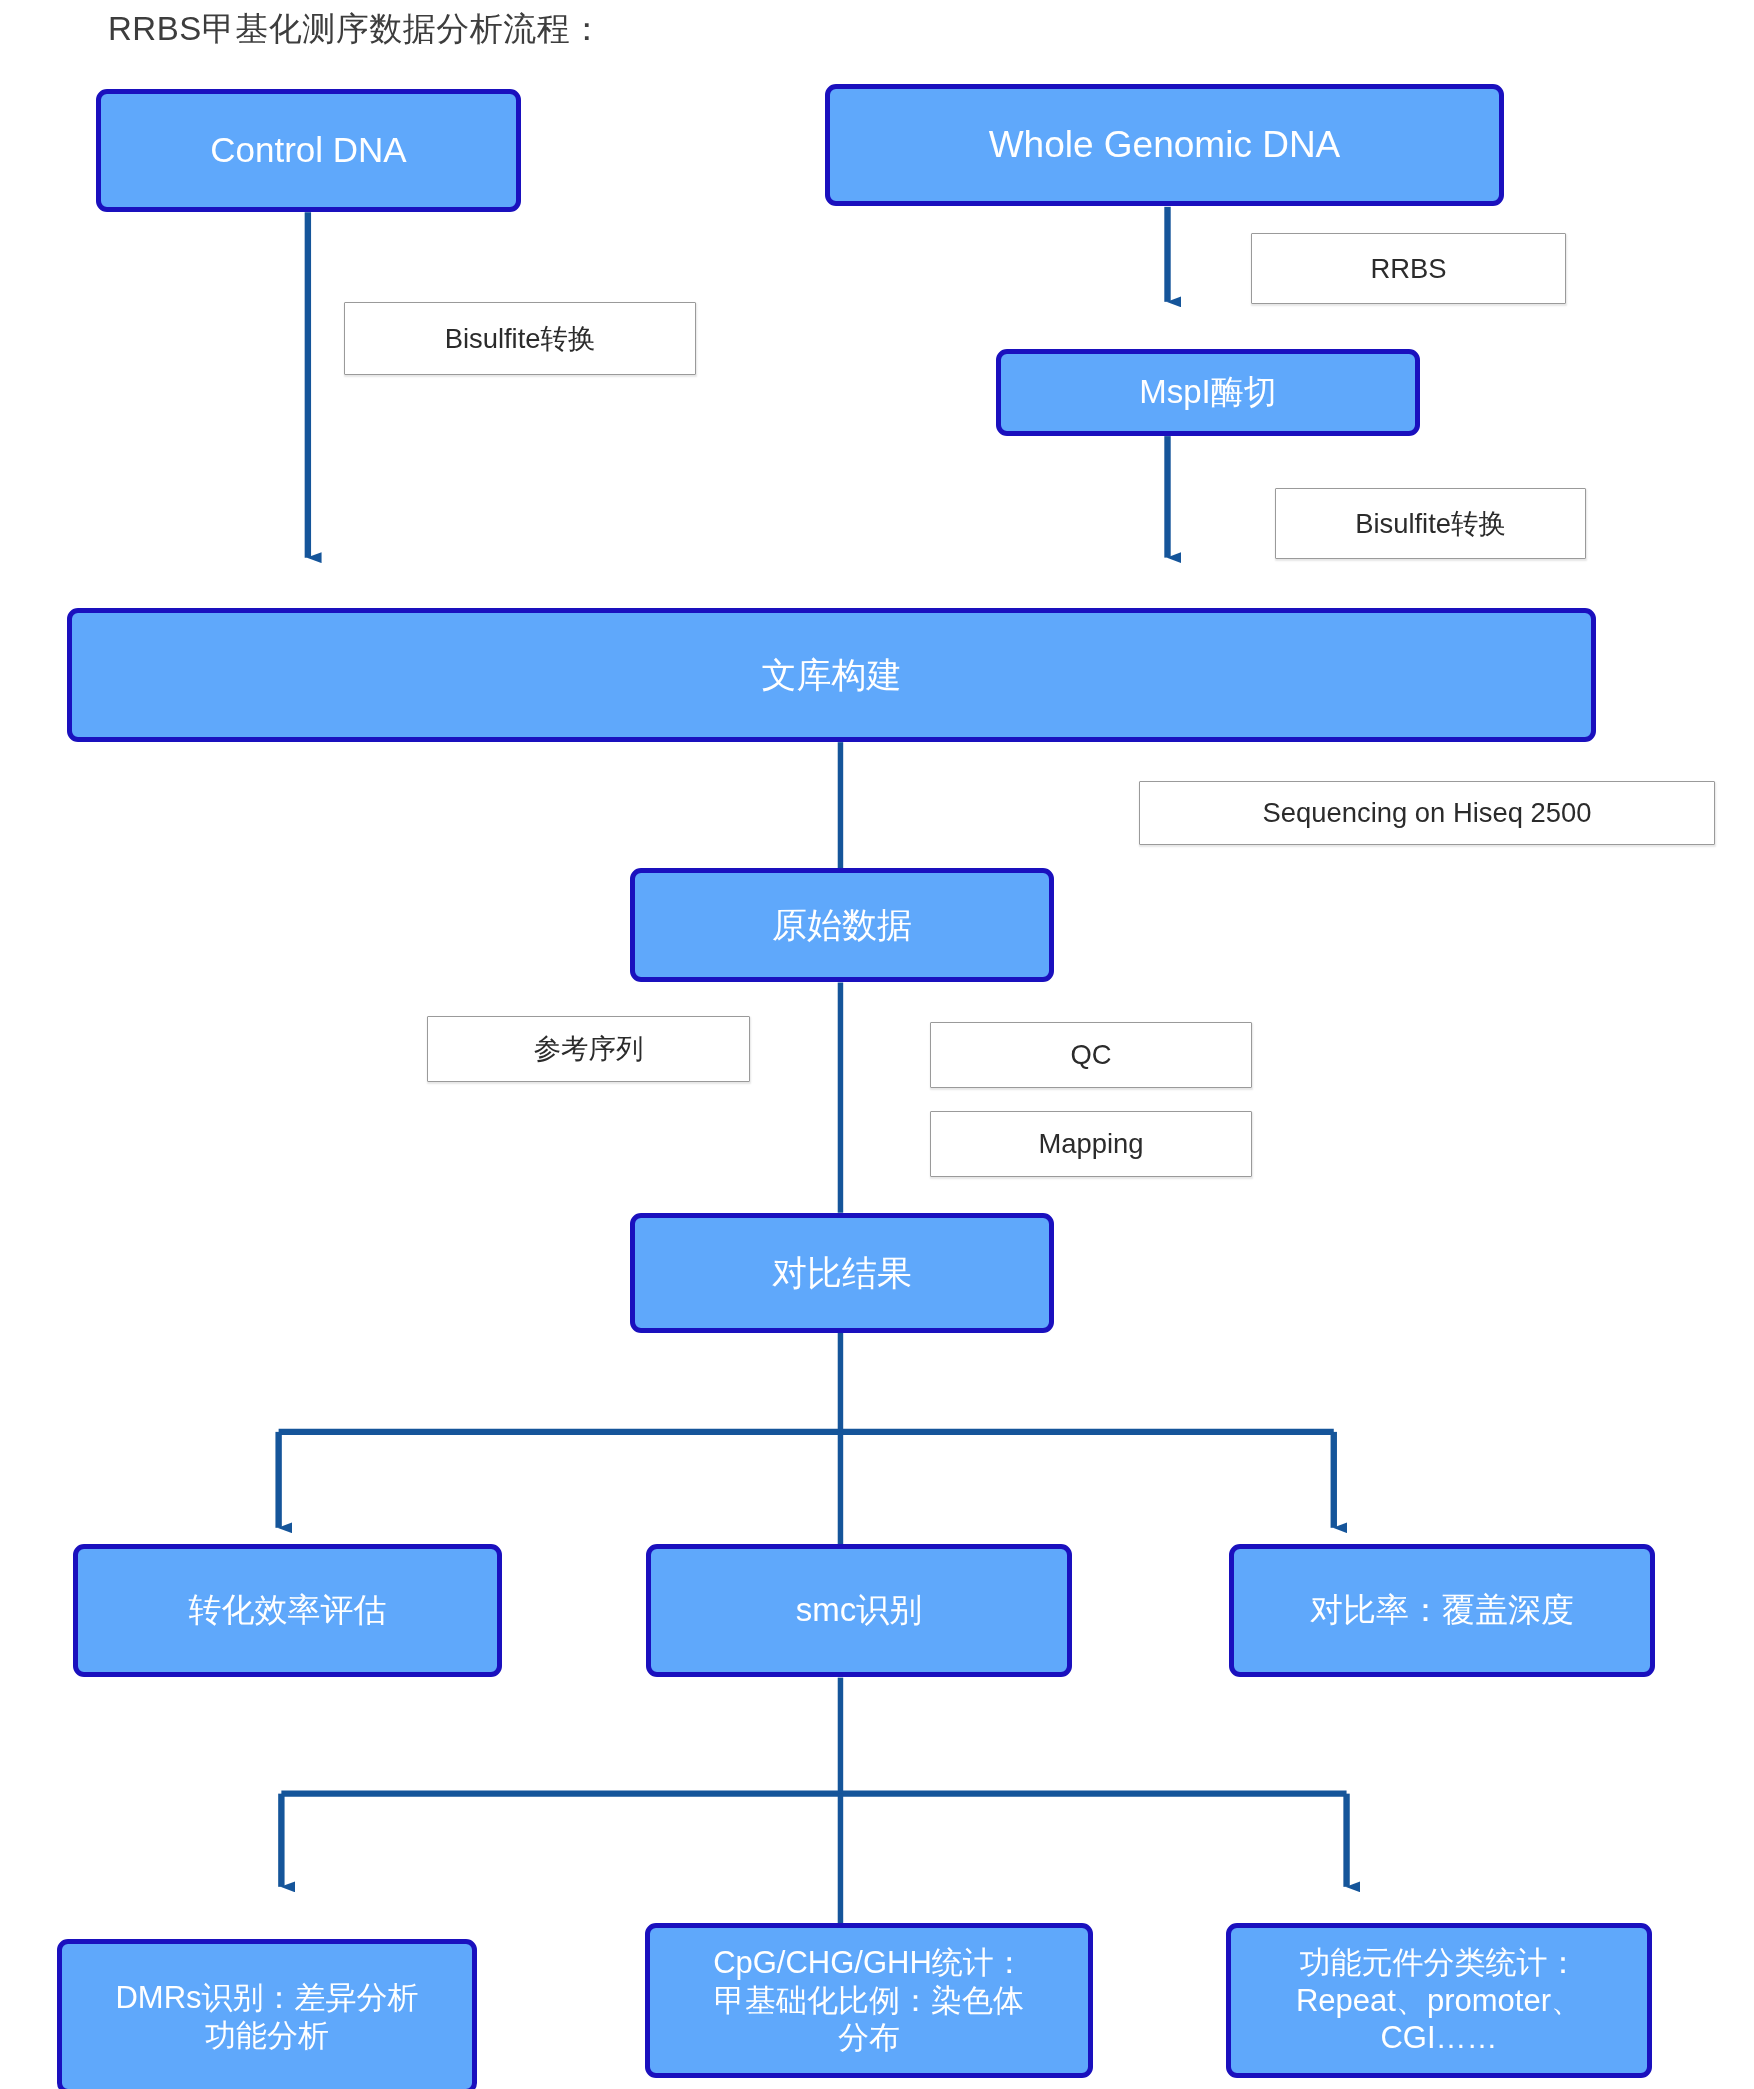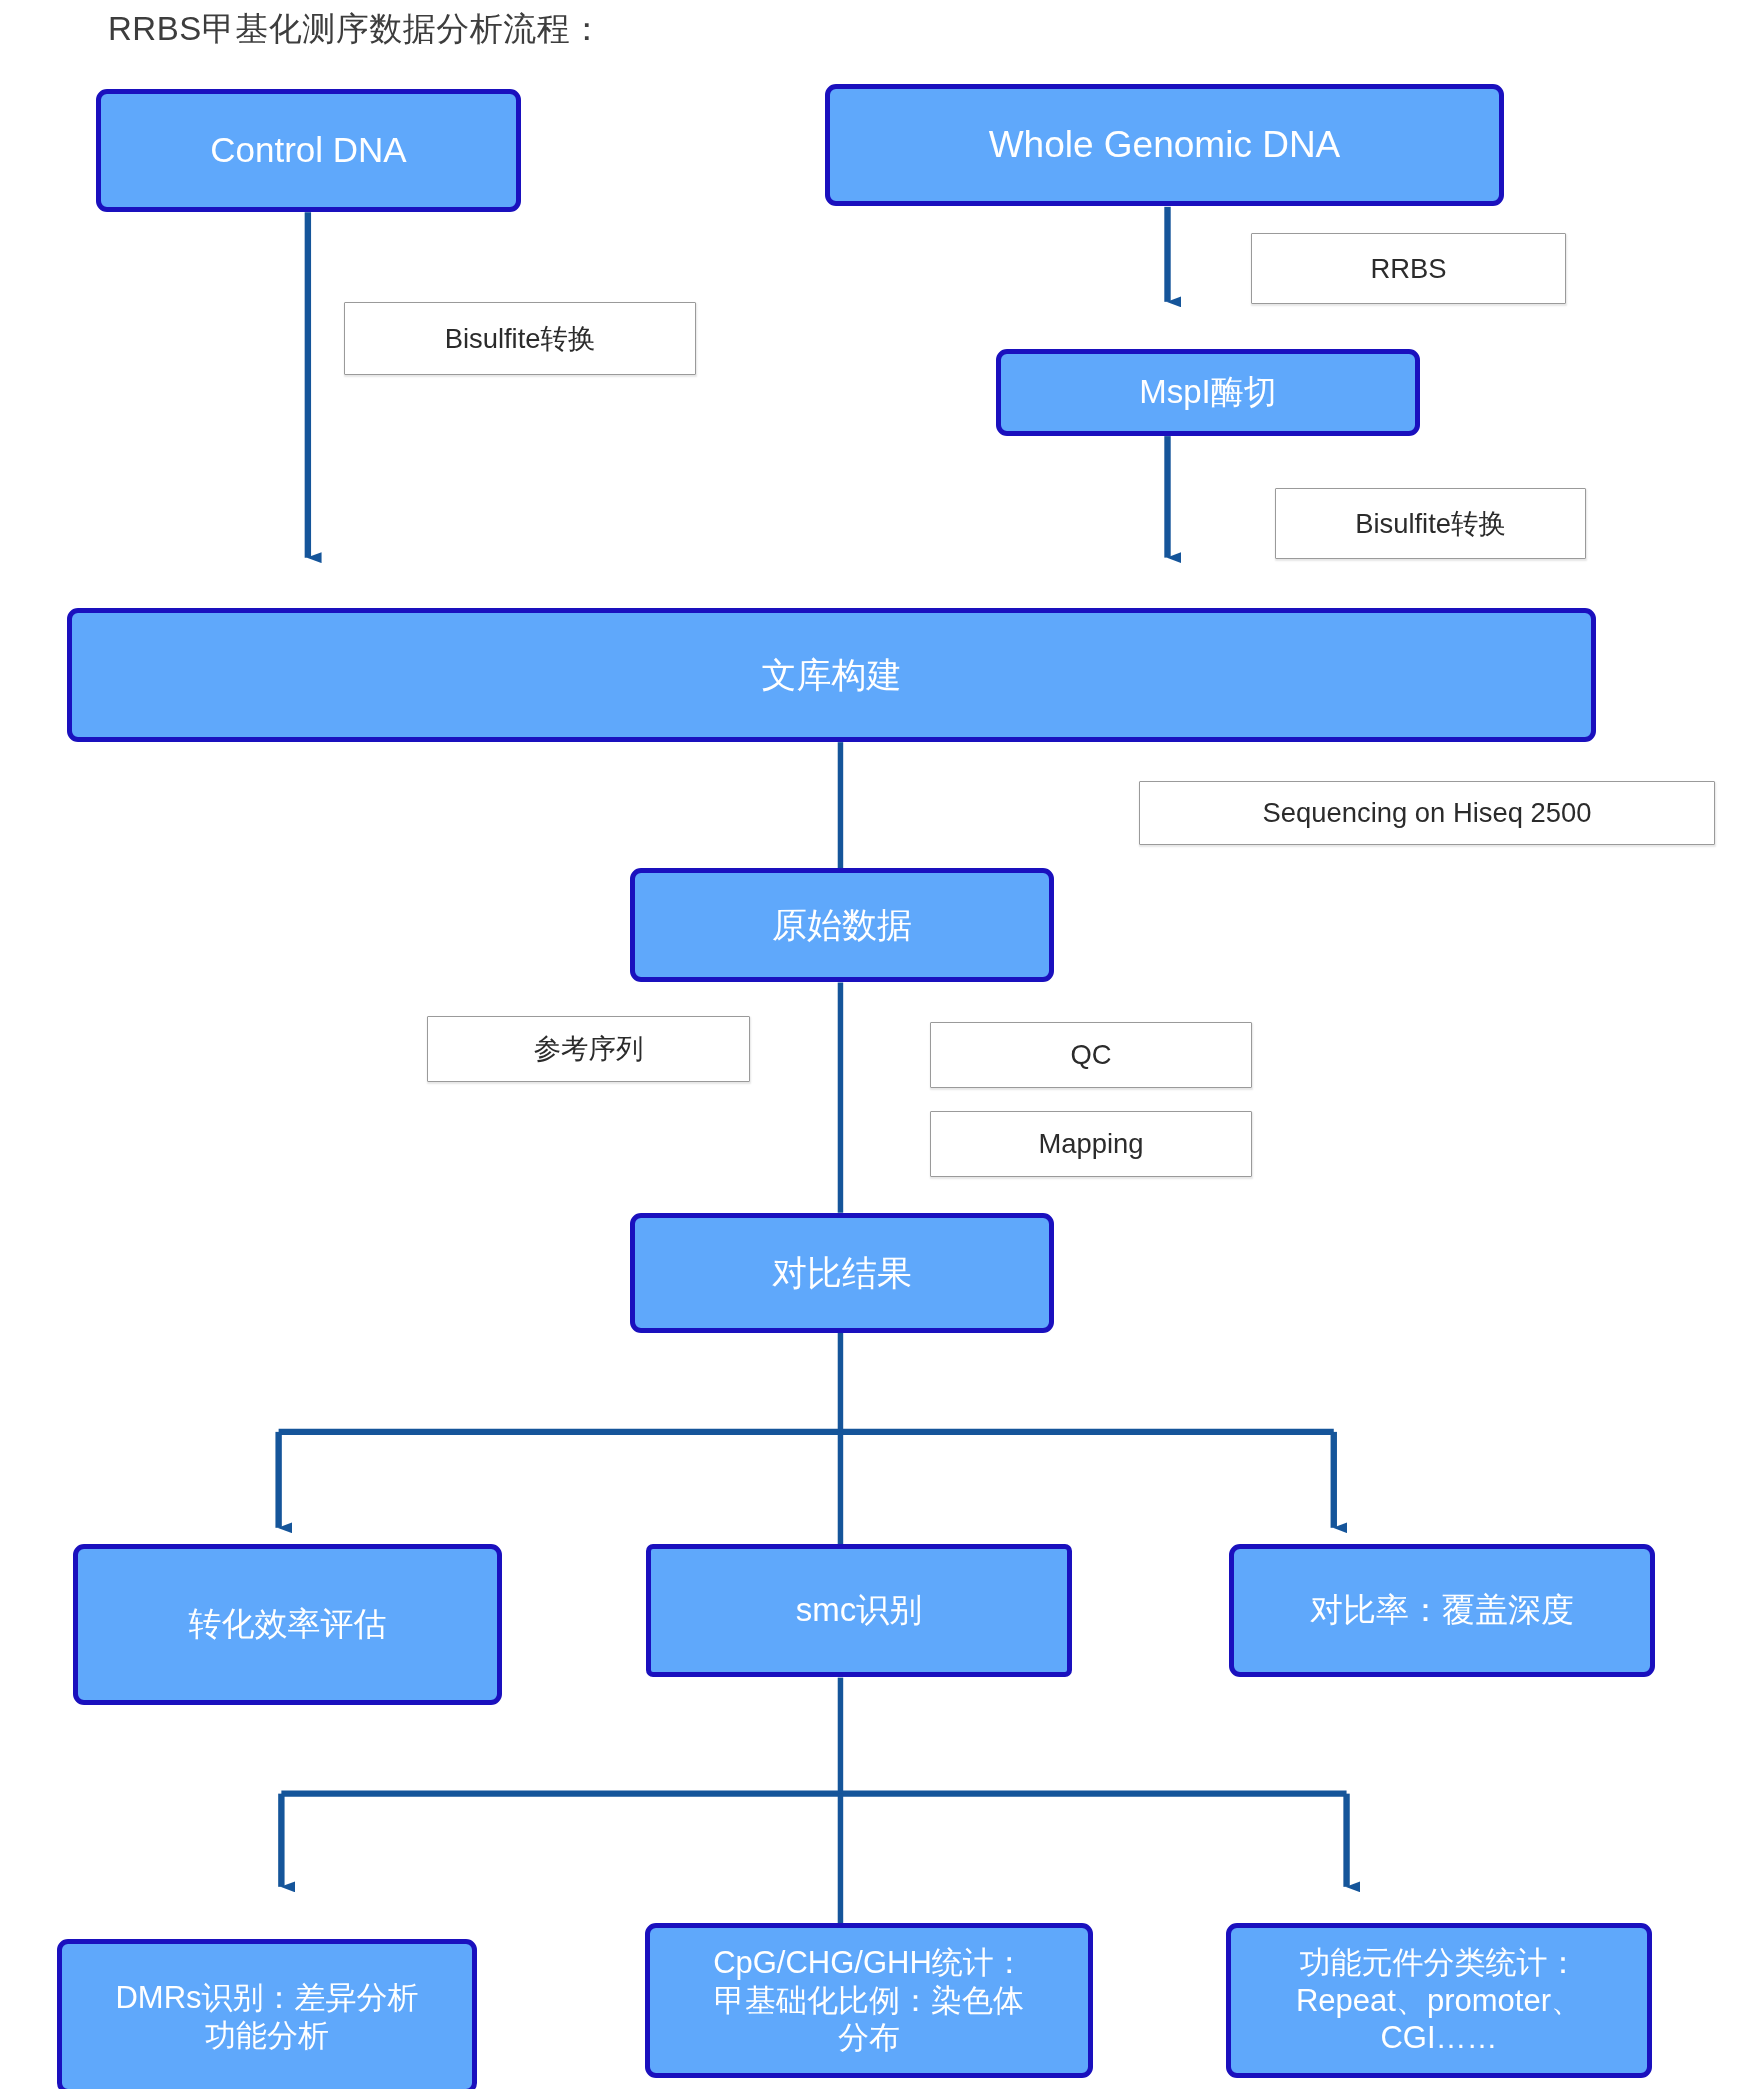--- a/index.html
+++ b/index.html
@@ -92,23 +92,23 @@
   <div class="node" style="left:825px;top:84px;width:679px;height:122px;font-size:37px;">Whole Genomic DNA</div>
 
   <div class="node" style="left:996px;top:349px;width:424px;height:87px;font-size:33px;">MspI酶切</div>
 
   <div class="node" style="left:67px;top:608px;width:1529px;height:134px;font-size:35px;">文库构建</div>
 
   <div class="node" style="left:630px;top:868px;width:424px;height:114px;font-size:35px;">原始数据</div>
 
   <div class="node" style="left:630px;top:1213px;width:424px;height:120px;font-size:35px;">对比结果</div>
 
-  <div class="node" style="left:73px;top:1544px;width:429px;height:161px;font-size:33px;">转化效率评估</div>
+  <div class="node" style="left:73px;top:1544px;width:429px;height:133px;font-size:33px;">转化效率评估</div>
 
-  <div class="node" style="left:646px;top:1544px;width:426px;height:133px;font-size:33px;border-radius:7px;">smc识别</div>
+  <div class="node" style="left:646px;top:1544px;width:426px;height:133px;font-size:33px;">smc识别</div>
 
   <div class="node" style="left:1229px;top:1544px;width:426px;height:133px;font-size:33px;">对比率：覆盖深度</div>
 
   <div class="node" style="left:57px;top:1923px;width:420px;height:155px;font-size:31px;margin-top:16px;">DMRs识别：差异分析
 功能分析</div>
 
   <div class="node" style="left:645px;top:1923px;width:448px;height:155px;font-size:31px;">CpG/CHG/GHH统计：
 甲基础化比例：染色体
 分布</div>
 

